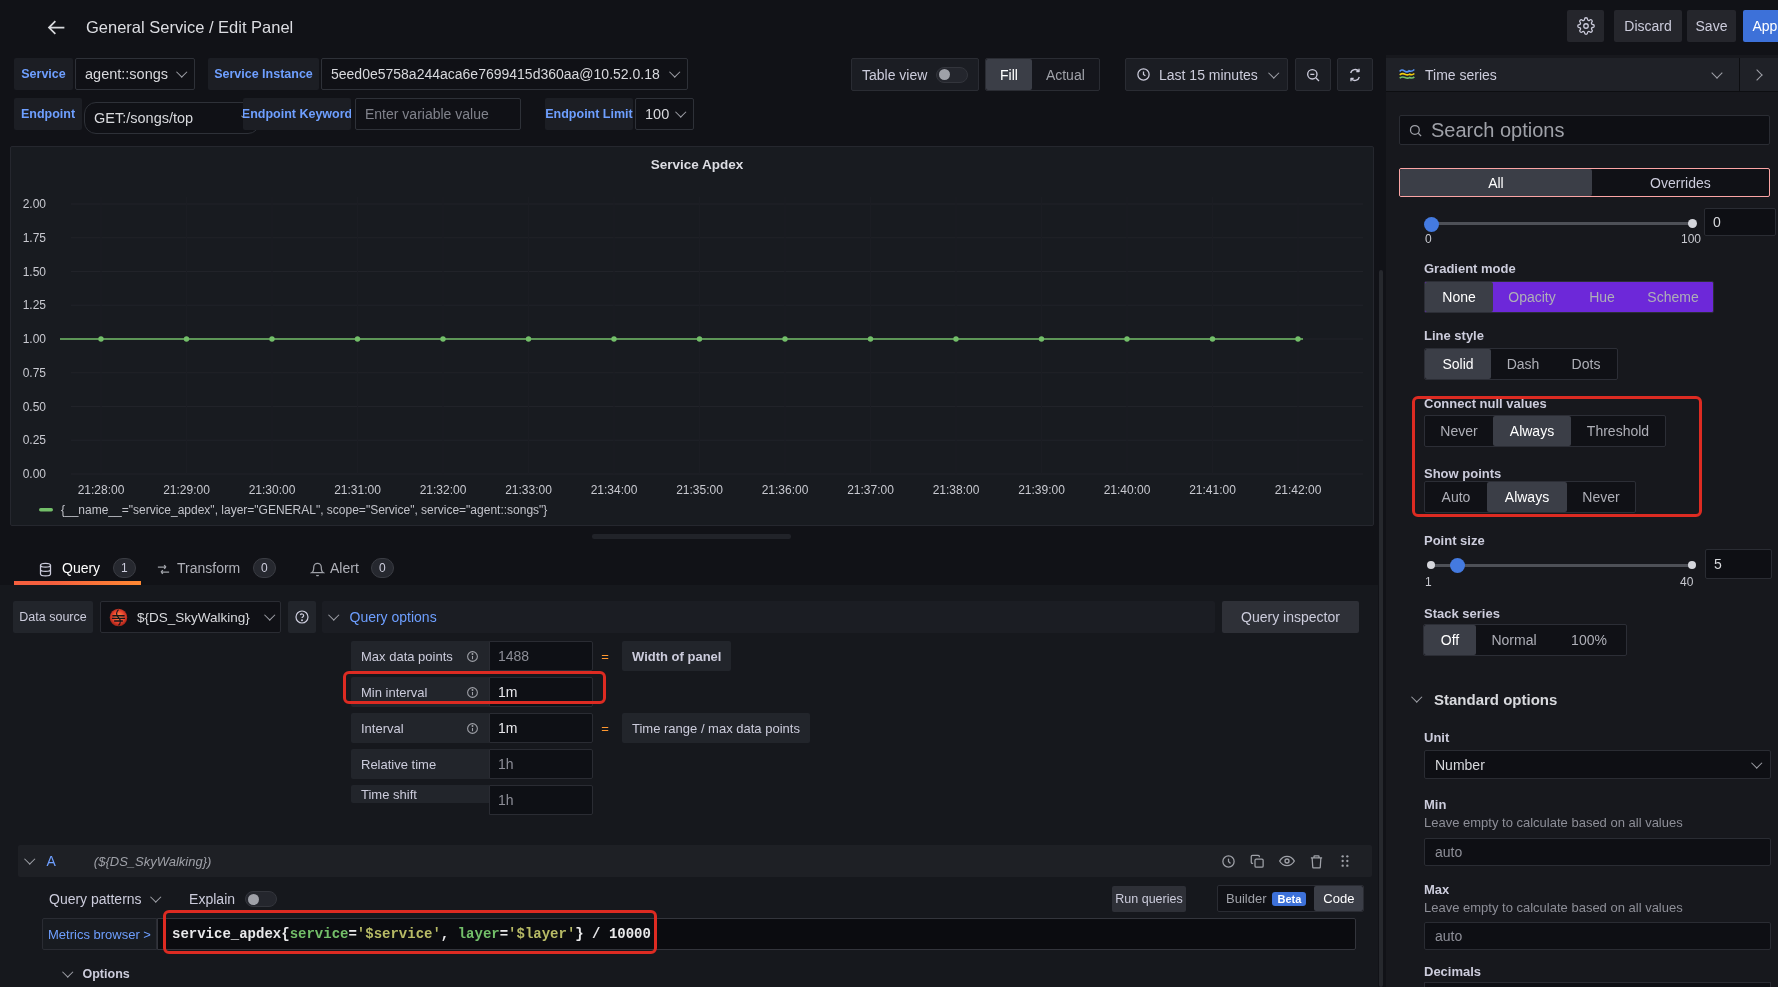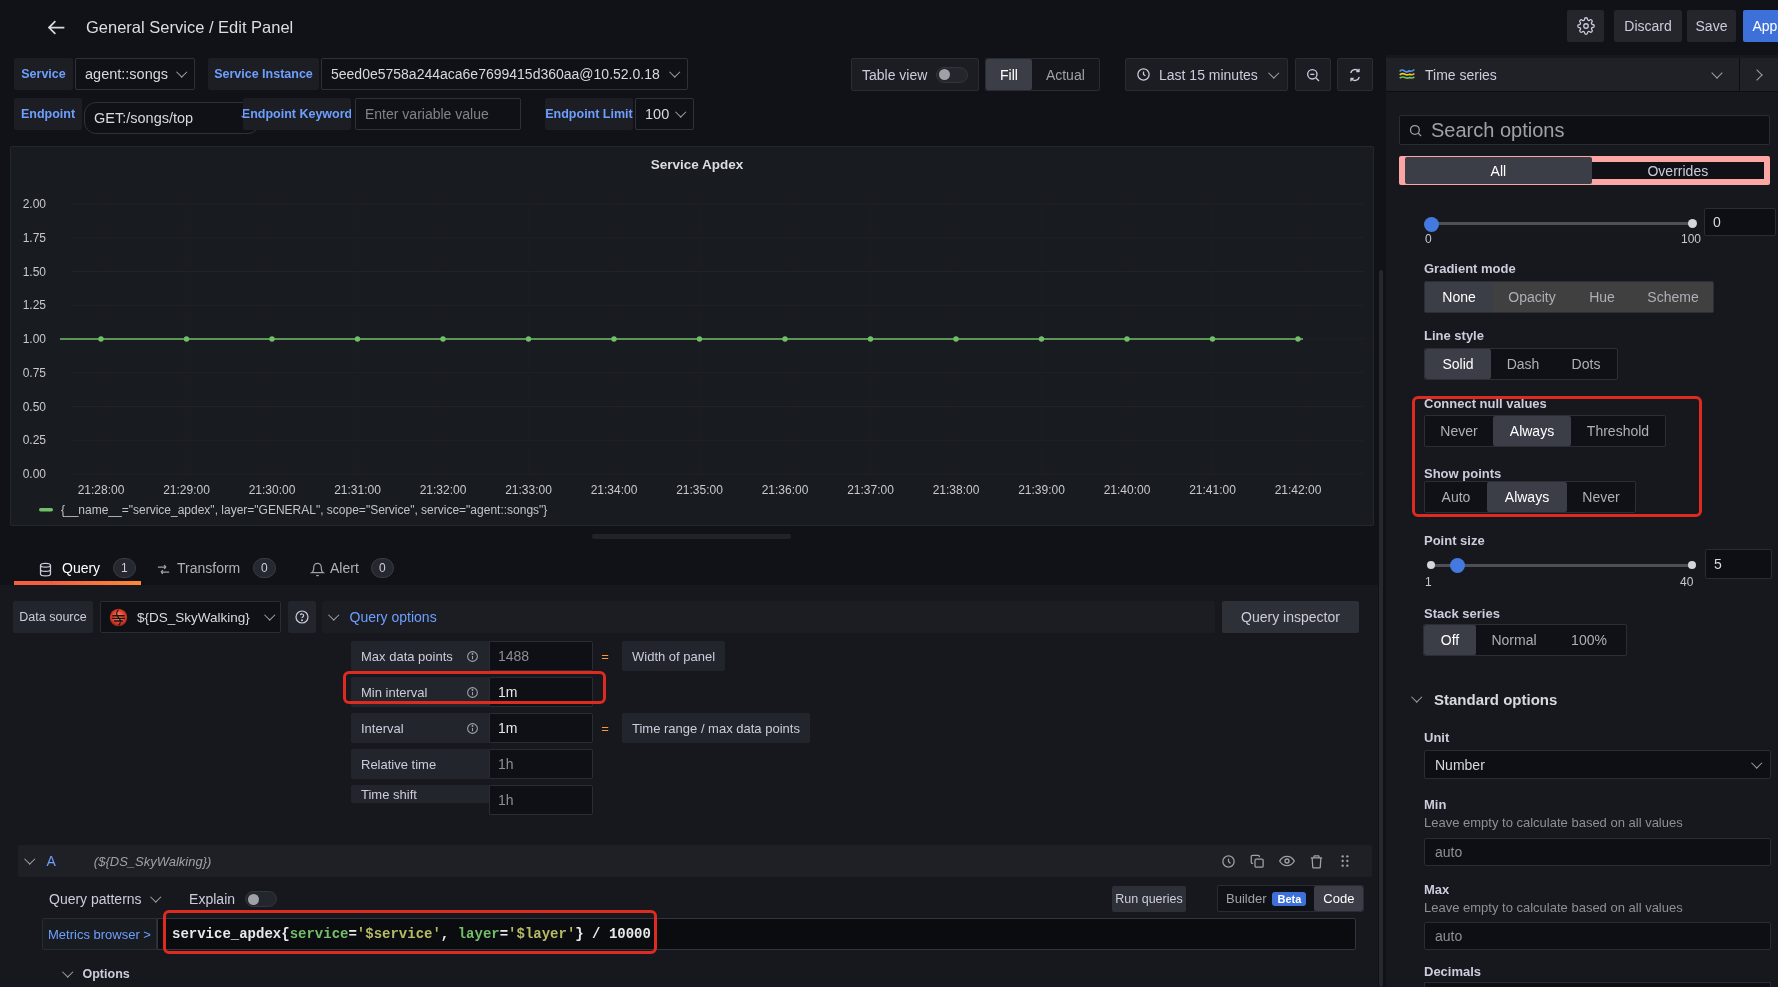--- a/index.html
+++ b/index.html
@@ -214,21 +214,21 @@
 <div class="abs flex" style="left:351px;top:641px;width:138px;height:30px;background:#22252b;border-radius:2px 0 0 2px;padding:0 10px;">
   <span style="font-size:13px;font-weight:500;color:#ccccdc;">Max data points</span>
   <svg style="margin-left:auto;" width="13" height="13" viewBox="0 0 24 24" fill="none" stroke="#9fa1a8" stroke-width="2">
       <circle cx="12" cy="12" r="9"></circle>
       <path d="M12 11v6"></path>
       <circle cx="12" cy="7.5" r="0.8" fill="#9fa1a8"></circle>
     </svg>
 </div>
 <div class="abs flex" style="left:489px;top:641px;width:104px;height:30px;background:#0e1015;border:1px solid #2a2c33;border-radius:0 2px 2px 0;padding:0 8px;font-size:14px;color:#8d8e97;">1488</div>
 <div class="abs flex" style="left:598px;top:641px;width:14px;height:30px;justify-content:center;color:#ff9830;font-size:13px;">=</div>
-<div class="abs flex" style="left:622px;top:641px;height:30px;background:#22252b;border-radius:2px;padding:6px 10px;font-size:13px;font-weight:400;color:#ccccdc;">Width of panel</div>
+<div class="abs flex" style="left:622px;top:641px;height:30px;background:#22252b;border-radius:2px;padding:6px 10px;font-size:13px;font-weight:700;color:#ccccdc;">Width of panel</div>
 <div class="abs flex" style="left:351px;top:677px;width:138px;height:30px;background:#22252b;border-radius:2px 0 0 2px;padding:0 10px;">
   <span style="font-size:13px;font-weight:500;color:#ccccdc;">Min interval</span>
   <svg style="margin-left:auto;" width="13" height="13" viewBox="0 0 24 24" fill="none" stroke="#9fa1a8" stroke-width="2">
       <circle cx="12" cy="12" r="9"></circle>
       <path d="M12 11v6"></path>
       <circle cx="12" cy="7.5" r="0.8" fill="#9fa1a8"></circle>
     </svg>
 </div>
 <div class="abs flex" style="left:489px;top:677px;width:104px;height:30px;background:#0e1015;border:1px solid #2a2c33;border-radius:0 2px 2px 0;padding:0 8px;font-size:14px;font-weight:500;color:#e8e8ec;">1m</div>
 <div class="abs flex" style="left:351px;top:713px;width:138px;height:30px;background:#22252b;border-radius:2px 0 0 2px;padding:0 10px;">
@@ -329,32 +329,32 @@
   <div style="width:1px;height:34px;background:#0d0e11;"></div>
   <span class="chev" style="transform:rotate(-45deg);margin:0 17px 0 13px;width:8px;height:8px;"></span>
 </div>
 <div class="abs flex" style="left:1399px;top:115px;width:371px;height:30px;background:#0e0f14;border:1px solid #2a2c33;border-radius:2px;padding:0 8px;">
   <svg width="15" height="15" viewBox="0 0 24 24" fill="none" stroke="#9fa1a8" stroke-width="2">
       <circle cx="11" cy="11" r="7"></circle>
       <path d="M16.5 16.5L21 21"></path>
     </svg>
   <span style="margin-left:8px;font-size:20px;color:#9fa1a8;">Search options</span>
 </div>
-<div class="abs flex" style="left:1399px;top:156px;width:371px;height:29px;background:#101116;border:6px solid #fca5a5;border-radius:2px;">
+<div class="abs flex" style="left:1399px;top:168px;width:371px;height:29px;background:#101116;border:1px solid #fca5a5;border-radius:2px;">
   <div style="width:52%;height:27px;display:flex;align-items:center;justify-content:center;background:#3b3e47;border-radius:2px;color:#fff;font-weight:500;font-size:14px;">All</div>
   <div style="width:48%;height:27px;display:flex;align-items:center;justify-content:center;color:#ccccdc;font-size:14px;">Overrides</div>
 </div>
 <div class="abs" style="left:1431px;top:222px;width:261px;height:3px;background:#4e5057;border-radius:2px;"></div>
 <div class="abs" style="left:1424px;top:217px;width:15px;height:15px;border-radius:50%;background:#447ae0;"></div>
 <div class="abs" style="left:1688px;top:219px;width:9px;height:9px;border-radius:50%;background:#d5d6dc;"></div>
 <div class="abs" style="left:1425px;top:232px;font-size:12px;color:#c8c9d0;">0</div>
 <div class="abs" style="left:1681px;top:232px;font-size:12px;color:#c8c9d0;">100</div>
 <div class="abs flex" style="left:1704px;top:208px;width:72px;height:28px;background:#0e0f14;border:1px solid #2a2c33;border-radius:2px;padding:0 8px;font-size:14px;color:#d8d9dd;">0</div>
 <div class="sb-label" style="left:1424px;top:261px;">Gradient mode</div>
-<div class="abs flex" style="left:1424px;top:281px;height:32px;background:#404040;border:1px solid #2c2e36;border-radius:2px;text-align:center;">
+<div class="abs flex" style="left:1424px;top:281px;height:32px;background:#6d28d9;border:1px solid #2c2e36;border-radius:2px;text-align:center;">
     <div style="width:68px;height:30px;display:flex;align-items:center;justify-content:center;background:#3b3e47;border-radius:2px;color:#fff;font-weight:500;font-size:14px;">None</div>
     <div style="width:78px;height:30px;display:flex;align-items:center;justify-content:center;color:#aeafb7;font-size:14px;">Opacity</div>
     <div style="width:62px;height:30px;display:flex;align-items:center;justify-content:center;color:#aeafb7;font-size:14px;">Hue</div>
     <div style="width:80px;height:30px;display:flex;align-items:center;justify-content:center;color:#aeafb7;font-size:14px;">Scheme</div>
   </div>
 <div class="sb-label" style="left:1424px;top:328px;">Line style</div>
 <div class="abs flex" style="left:1424px;top:348px;height:32px;background:#101116;border:1px solid #2c2e36;border-radius:2px;">
     <div style="width:66px;height:30px;display:flex;align-items:center;justify-content:center;background:#3b3e47;border-radius:2px;color:#fff;font-weight:500;font-size:14px;">Solid</div>
     <div style="width:64px;height:30px;display:flex;align-items:center;justify-content:center;color:#aeafb7;font-size:14px;">Dash</div>
     <div style="width:62px;height:30px;display:flex;align-items:center;justify-content:center;color:#aeafb7;font-size:14px;">Dots</div>

